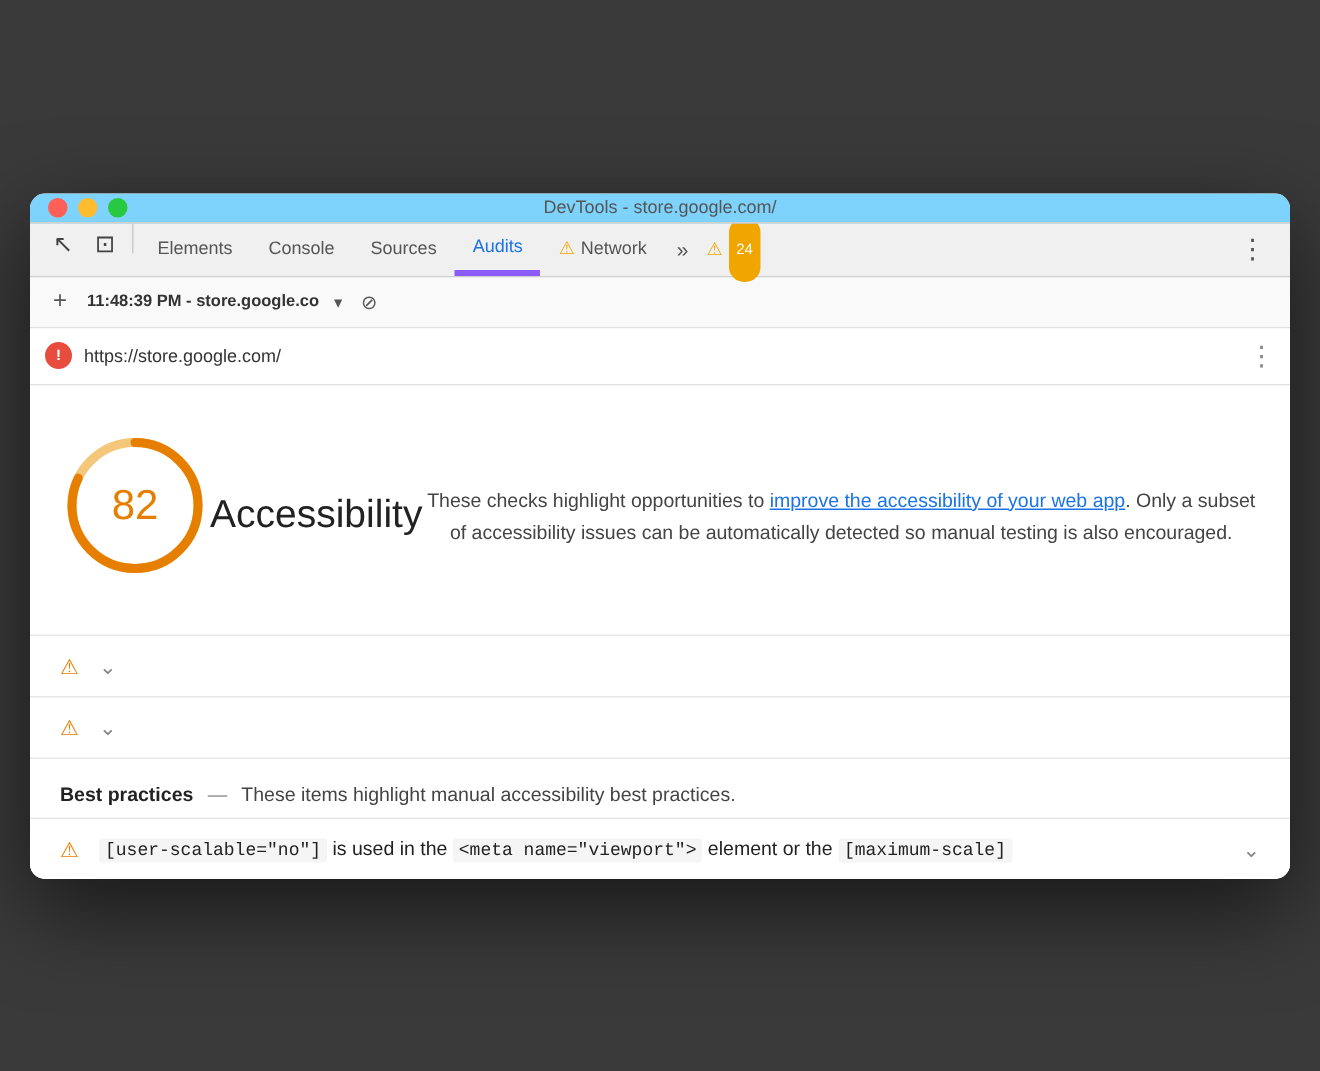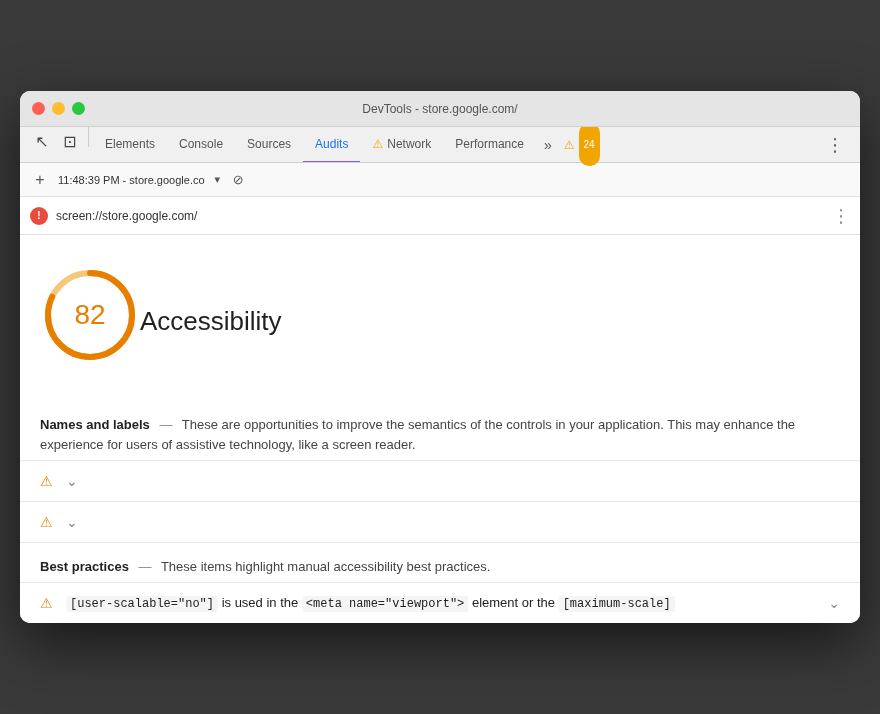--- a/index.html
+++ b/index.html
@@ -13,22 +13,22 @@
     }
     .window {
       width: 840px;
       border-radius: 10px;
       overflow: hidden;
       box-shadow: 0 20px 60px rgba(0,0,0,0.6);
       background: #fff;
     }
     
     .titlebar {
-      background: #e5e5e5;
-      height: 36px;
+      background: #7dd3fc;
+      height: 20px;
       display: flex;
       align-items: center;
       padding: 0 12px;
       border-bottom: 1px solid #d0d0d0;
       position: relative;
     }
     .traffic-lights {
       display: flex;
       gap: 7px;
       z-index: 1;
@@ -78,21 +78,21 @@
       font-size: 12px;
       color: #555;
       cursor: pointer;
       border-bottom: 2px solid transparent;
       gap: 4px;
       white-space: nowrap;
       text-align: center;
     }
     .tab.active {
       color: #1a73e8;
-      border-bottom: 1px solid #8b5cf6;
+      border-bottom: 4px solid #8b5cf6;
     }
     .tab-badge {
       background: #f0a500;
       color: white;
       font-size: 10px;
       padding: 16px 5px;
       border-radius: 10px;
     }
     .tab-warning {
       color: #f0a500;
@@ -311,63 +311,60 @@
     <div class="tab">
       <span>Sources</span>
     </div>
     <div class="tab active">
       <span>Audits</span>
     </div>
     <div class="tab">
       <span class="tab-warning">⚠</span>
       <span>Network</span>
     </div>
-    <div class="tab">
-      <span>Performance</span>
-    </div>
     <div class="tab-more">»</div>
 
     <div style="margin-left: 4px; display:flex; align-items:center; gap:4px;">
       <span class="tab-warning">⚠</span>
       <span class="tab-badge">24</span>
     </div>
     <div class="tab-settings">⋮</div>
   </div>
 
   <div class="secondary-toolbar">
     <button class="sec-btn">+</button>
-    <span style="font-size:11px; color:#333; margin-right:2px;">11:48:39 PM - store.google.co</span>
+    <span style="font-size:11px; color:#333; margin-right:2px;font-weight:bold;">11:48:39 PM - store.google.co</span>
     <span class="sec-dropdown">▾</span>
     <button class="sec-btn" style="font-size:13px;">⊘</button>
   </div>
 
   <div class="url-bar">
     <div class="url-icon">!</div>
-    <span class="url-text">screen://store.google.com/</span>
+    <span class="url-text">https://store.google.com/</span>
     <span class="url-more">⋮</span>
   </div>
 
   <div class="main-content">
 
     <div class="score-section">
       <div class="score-circle-container">
         <svg width="100" height="100" viewBox="0 0 100 100">
 
           <circle cx="50" cy="50" r="42" fill="none" stroke="#f5c77a" stroke-width="6"></circle>
 
           <circle cx="50" cy="50" r="42" fill="none" stroke="#e67e00" stroke-width="6" stroke-dasharray="216.5 263.9" stroke-linecap="round"></circle>
         </svg>
         <span class="score-number">82</span>
       </div>
       <h2 class="score-title">Accessibility</h2>
-    </div>
-
-    <div class="section-header">
-      <span class="section-header-title">Names and labels</span><span class="section-header-dash"> —</span><span> These are opportunities to improve the semantics of the controls in your application. This may enhance the experience for users of assistive technology, like a screen reader.</span>
-    </div>
+      <p class="score-description">
+        <span>These checks highlight opportunities to </span><a href="#">improve the accessibility of your web app</a><span>. Only a subset of accessibility issues can be automatically detected so manual testing is also encouraged.</span>
+      </p>
+    </div>
+
 
     <div class="audit-item">
       <span class="audit-warning-icon">⚠</span>
       <span class="audit-chevron">⌄</span>
     </div>
 
     <div class="audit-item">
       <span class="audit-warning-icon">⚠</span>
       <span class="audit-chevron">⌄</span>
     </div>

